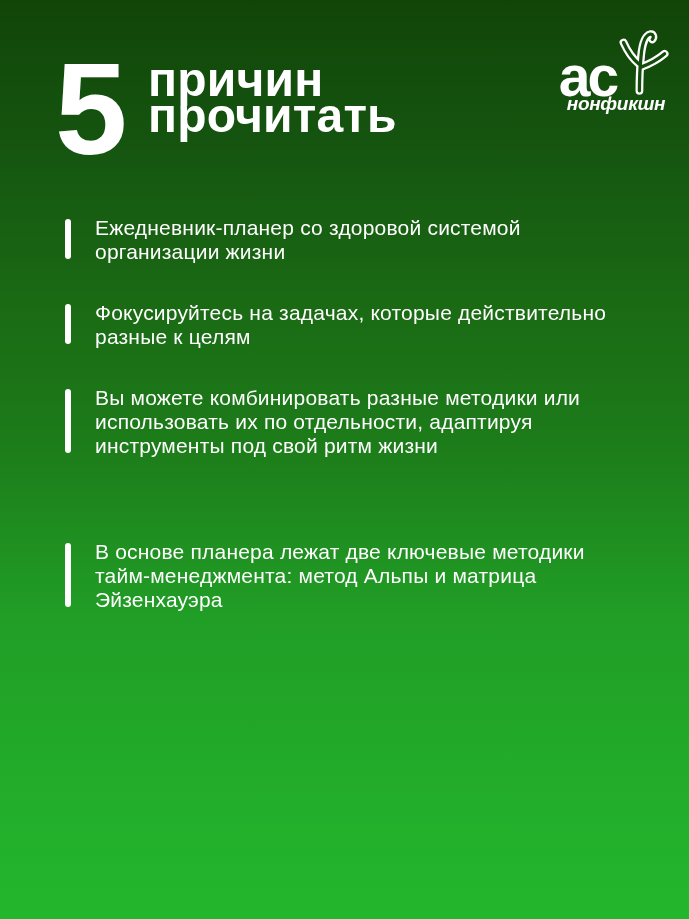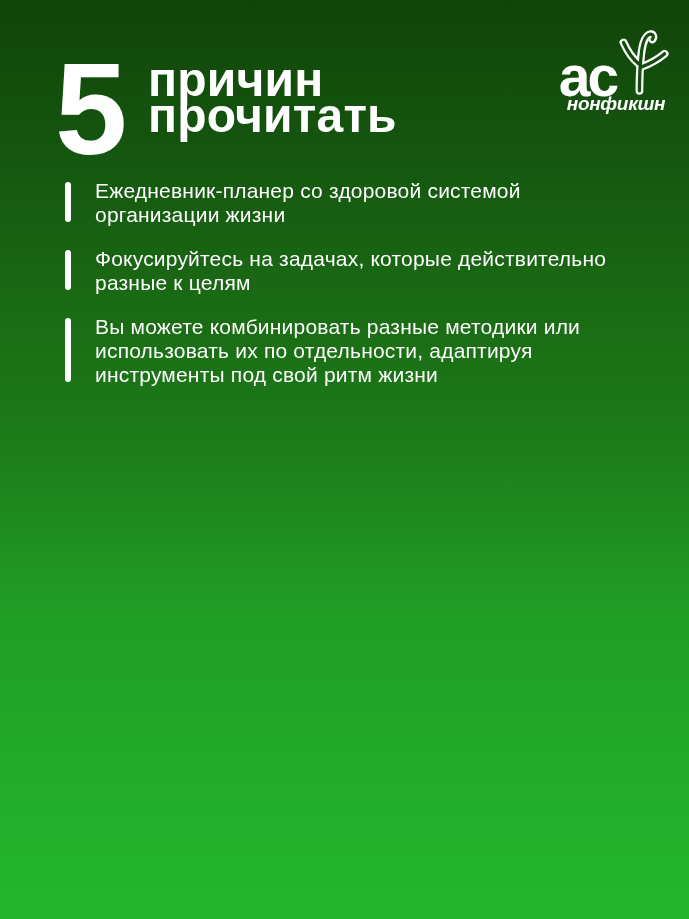--- a/index.html
+++ b/index.html
@@ -37,21 +37,21 @@
   .figure-svg{display:block;}
   .figure-outer path{fill:none;stroke:#ffffff;stroke-width:7.6;stroke-linecap:round;}
   .figure-inner path{fill:none;stroke:var(--logo-inner-green,#134d0b);stroke-width:3.2;stroke-linecap:round;}
   .subtitle{
     font-size:19px;font-weight:700;margin-top:-5px;letter-spacing:-0.3px;font-style:italic;
   }
   .bullets{
     position:absolute;left:65px;top:179px;width:575px;
     list-style:none;margin:0;padding:0;
   }
-  .bullet{display:flex;margin-bottom:20px;}
+  .bullet{display:flex;margin-bottom:20px;margin-top:37px;}
   .bar{
     flex:0 0 6px;width:6px;border-radius:3px;background:#ffffff;
     margin:3px 0 5px 0;align-self:stretch;
   }
   .bullet-text{
     margin:0 0 0 24px;
     font-size:21px;line-height:24px;font-weight:400;
     white-space:pre-line;letter-spacing:0.2px;
   }
 </style>
@@ -99,16 +99,19 @@
       <span class="bar"></span>
       <p class="bullet-text">Вы можете комбинировать разные методики или
 использовать их по отдельности, адаптируя
 инструменты под свой ритм жизни</p>
     </li>
     <li class="bullet">
       <span class="bar"></span>
     </li>
     <li class="bullet">
       <span class="bar"></span>
+      <p class="bullet-text">В основе планера лежат две ключевые методики
+тайм-менеджмента: метод Альпы и матрица
+Эйзенхауэра</p>
     </li>
   </ul>
 
 </div>
 
 </body></html>

